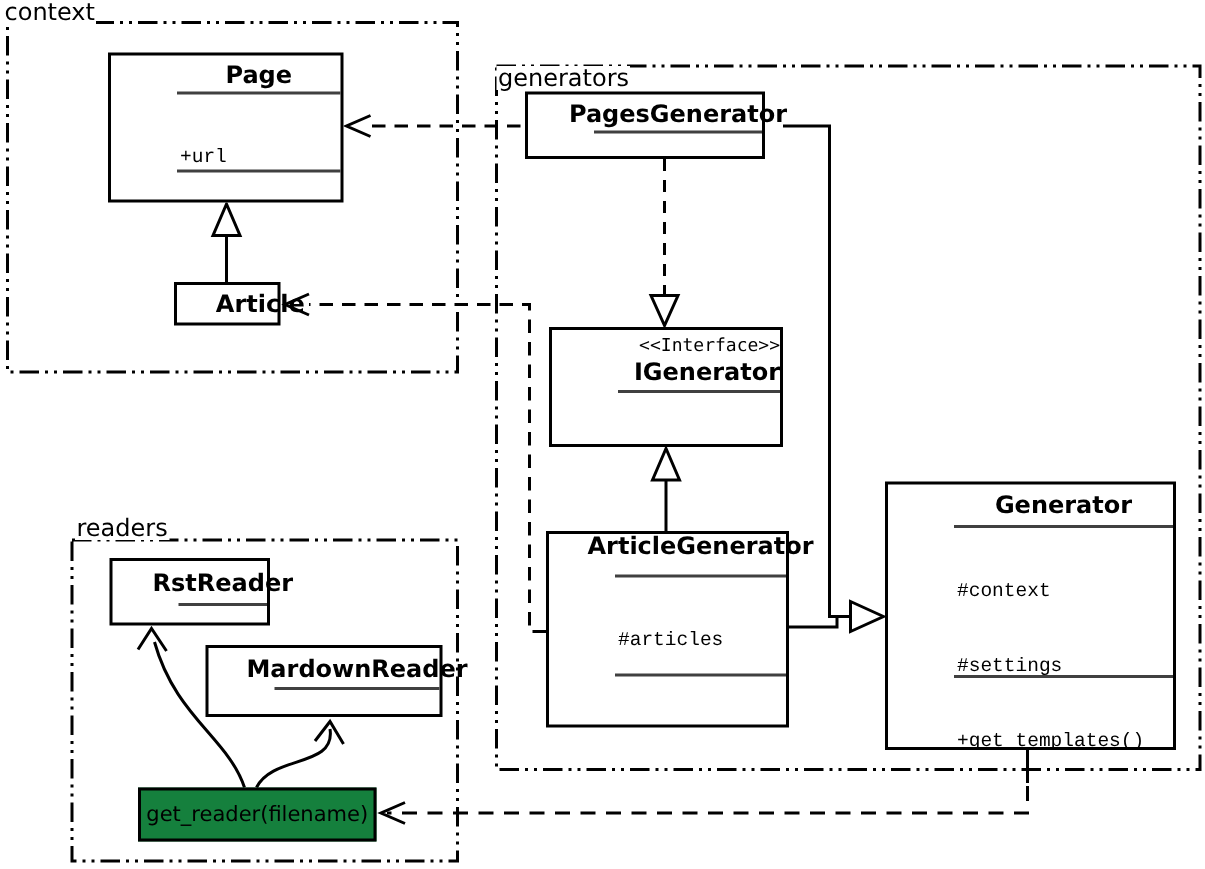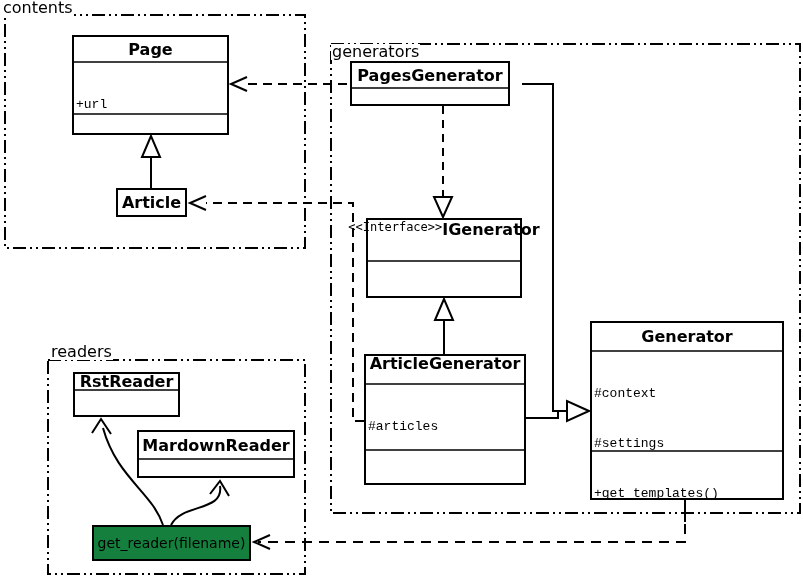--- a/index.html
+++ b/index.html
@@ -1,29 +1,29 @@
 <!DOCTYPE html>
 <html><head>
 <meta charset="utf-8">
 <style>
   html,body{margin:0;padding:0;background:#fff;}
   .canvas{position:relative;width:803px;height:579px;background:#ffffff;overflow:hidden;
           font-family:"DejaVu Sans","Liberation Sans",sans-serif;color:#000;}
   .connector-layer{position:absolute;left:0;top:0;}
   .pkg-label{position:absolute;font-size:16px;line-height:16px;color:#000;background:#fff;padding:0 1px;}
   .cls{position:absolute;background:#fff;border:2px solid #000;box-sizing:border-box;
-       display:flex;flex-direction:column;}
+       display:flex;flex-direction:column;padding-left:44px;}
   .ttl{display:flex;align-items:center;justify-content:center;
        font-weight:bold;font-size:16px;flex:0 0 auto;letter-spacing:0;}
   .ttl.fill{flex:1 1 auto;}
   .cmp{border-top:2px solid #404040;font-family:Liberation Mono, monospace;
        font-size:13px;line-height:16.5px;padding:1px 2px;white-space:pre;
        box-sizing:border-box;flex:0 0 auto;overflow:hidden;}
   .cmp.grow{flex:1 1 auto;}
-  .stereo-wrap{display:flex;flex-direction:row;align-items:flex-start;justify-content:center;flex:0 0 auto;}
+  .stereo-wrap{display:flex;flex-direction:column;align-items:flex-end;justify-content:center;flex:0 0 auto;}
   .stereo{font-family:"DejaVu Sans Mono","Liberation Mono",monospace;font-size:12px;line-height:15px;}
   .iname{font-weight:bold;font-size:16px;line-height:19px;}
   .fnbox{position:absolute;background:#15803d;border:2px solid #000;box-sizing:border-box;
          display:flex;align-items:center;justify-content:center;font-size:14px;}
 </style>
 </head>
 <body>
 
 <div class="canvas">
 
@@ -58,21 +58,21 @@
       <path d="M270 535 L254 542 L270 549"></path>
 
       <path d="M163 525 C152 492 117 478 103 428"></path>
       <path d="M111 434 L101 419 L92 433"></path>
 
       <path d="M171 525 C182 503 224 512 220 486"></path>
       <path d="M229 496 L220 481 L210 494"></path>
     </g>
   </svg>
 
-  <div class="pkg-label" style="left:2px;top:0px;">contents</div>
+  <div class="pkg-label" style="left:2px;top:0px;">context</div>
   <div class="pkg-label" style="left:331px;top:44px;">generators</div>
   <div class="pkg-label" style="left:50px;top:344px;">readers</div>
 
   <div class="cls" style="left:72px;top:35px;width:157px;height:100px;">
     <div class="ttl" style="height:24px;">Page</div>
     <div class="cmp" style="height:52px;">
       <div>+url</div>
       
       
     </div>
@@ -128,21 +128,21 @@
       
     </div>
     <div class="cmp grow">
       <div>+get_templates()</div>
       
       
     </div>
   </div>
 
   <div class="cls" style="left:73px;top:372px;width:107px;height:45px;">
-    <div class="ttl" style="height:15px;">RstReader</div>
+    <div class="ttl" style="height:28px;">RstReader</div>
     <div class="cmp grow">
       
     </div>
   </div>
 
   <div class="cls" style="left:137px;top:430px;width:158px;height:48px;">
     <div class="ttl" style="height:26px;">MardownReader</div>
     <div class="cmp grow">
       
     </div>

